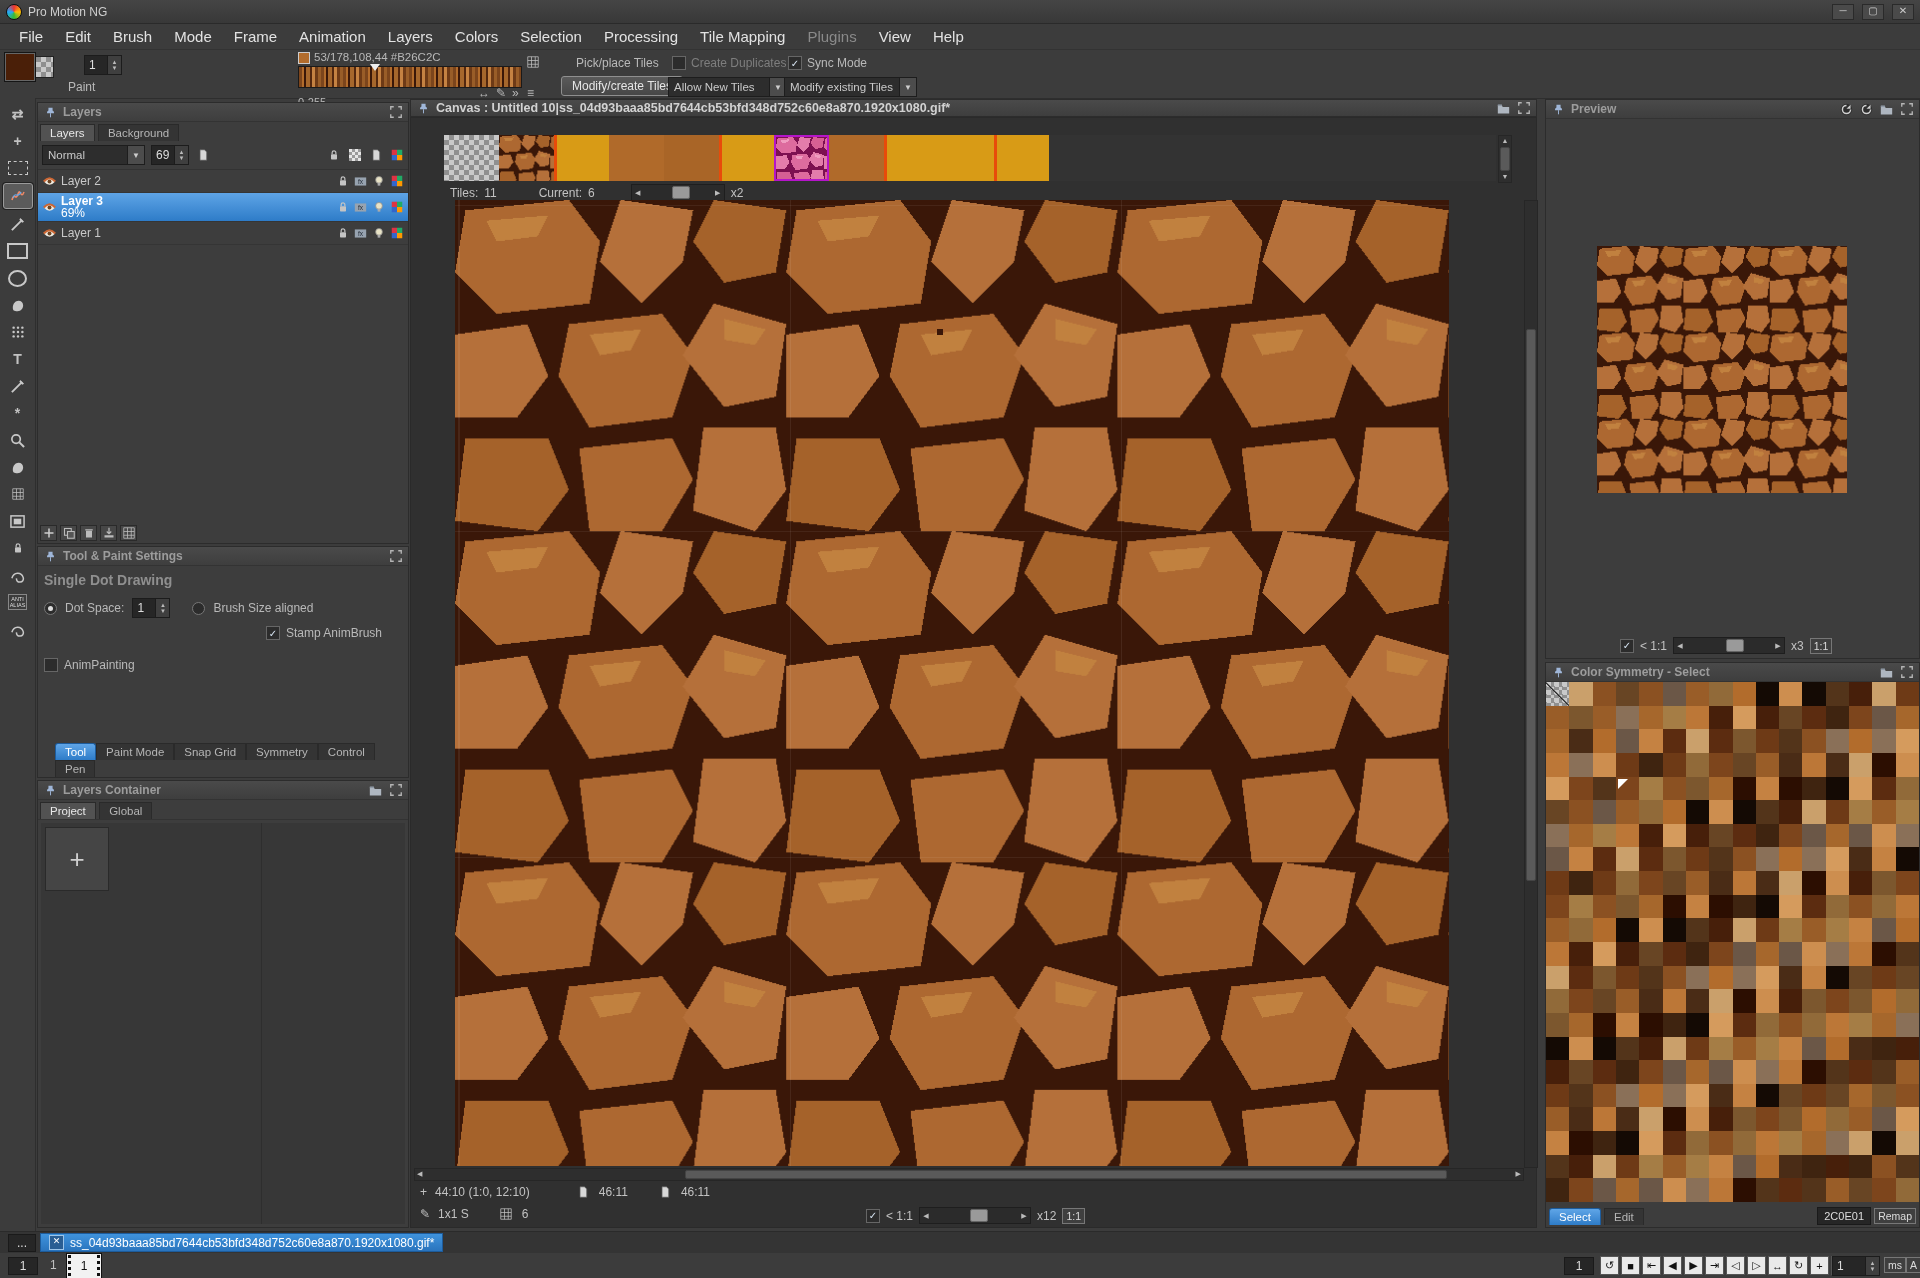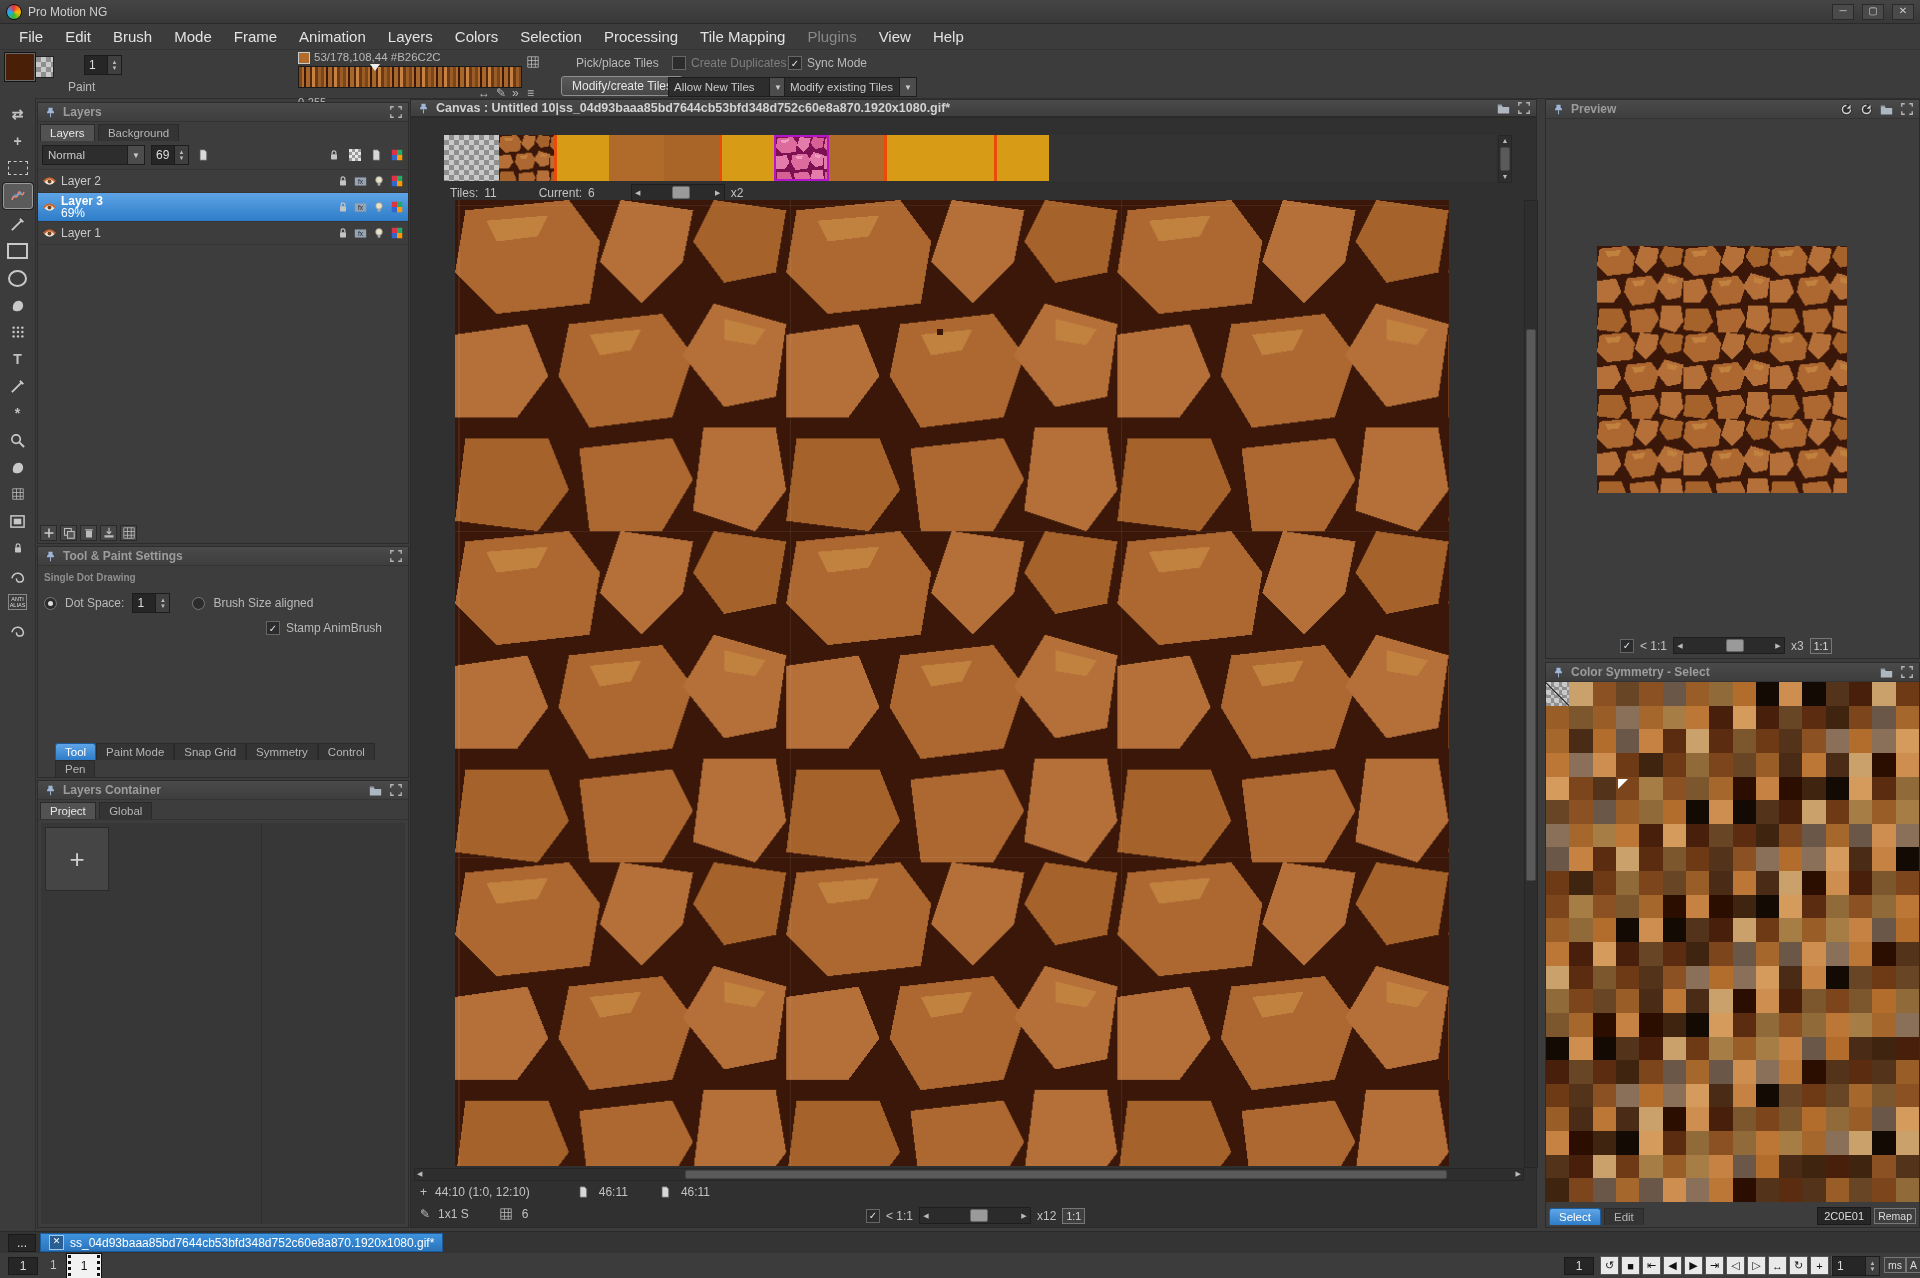--- a/index.html
+++ b/index.html
@@ -483,39 +483,43 @@
           </svg>
         </span>
       <span>Tool &amp; Paint Settings</span>
       <span class="sp"></span>
       <span class="micon">
           <svg viewBox="0 0 16 16" width="12" height="12" xmlns="http://www.w3.org/2000/svg">
             <path d="M1 5V1h4 M11 1h4v4 M15 11v4h-4 M5 15H1v-4" stroke="#b5b5b5" stroke-width="1.8" fill="none"></path>
           </svg>
         </span>
     </div>
-    <div class="lbl" style="padding:6px 6px 2px 6px;color:#8f8f8f;font-weight:bold;font-size:10px;">Single Dot Drawing</div>
+    <div class="lbl" style="padding:6px 6px 2px 6px;color:#8f8f8f;font-weight:bold;font-size:14px;">Single Dot Drawing</div>
     <div class="row" style="padding:8px 6px;gap:8px;">
       <span class="radio">
           <span class="dot"></span>
         </span>
       <span class="lbl">Dot Space:</span>
       <div class="spinbox">
         <span class="val">1</span>
         <span class="spinarrows">
             <span>▲</span>
             <span>▼</span>
           </span>
       </div>
       <span class="radio" style="margin-left:14px;"></span>
       <span class="lbl">Brush Size aligned</span>
     </div>
     <div class="row" style="padding:0 6px 0 228px;gap:6px;">
       <span class="cb">✓</span>
       <span class="lbl">Stamp AnimBrush</span>
+    </div>
+    <div class="row" style="padding:18px 6px;gap:6px;">
+      <span class="cb off">✓</span>
+      <span class="lbl">AnimPainting</span>
     </div>
     <div id="toolsettingstabs" style="position:absolute;left:17px;bottom:0px;"><span class="ptab activeblue">Tool</span><span class="ptab">Paint Mode</span><span class="ptab">Snap Grid</span><span class="ptab">Symmetry</span><span class="ptab">Control</span><span class="ptab">Pen</span></div>
   </div>
 
   <div class="abs panel" style="left:37px;top:780px;width:372px;height:448px;">
     <div class="phead">
       <span class="micon">
           <svg viewBox="0 0 16 16" width="11" height="11" xmlns="http://www.w3.org/2000/svg">
             <path d="M5 1h6v4l2 2v2H3V7l2-2z" fill="#9fb6d8"></path>
             <rect x="7.3" y="9" width="1.4" height="6" fill="#9fb6d8"></rect>

